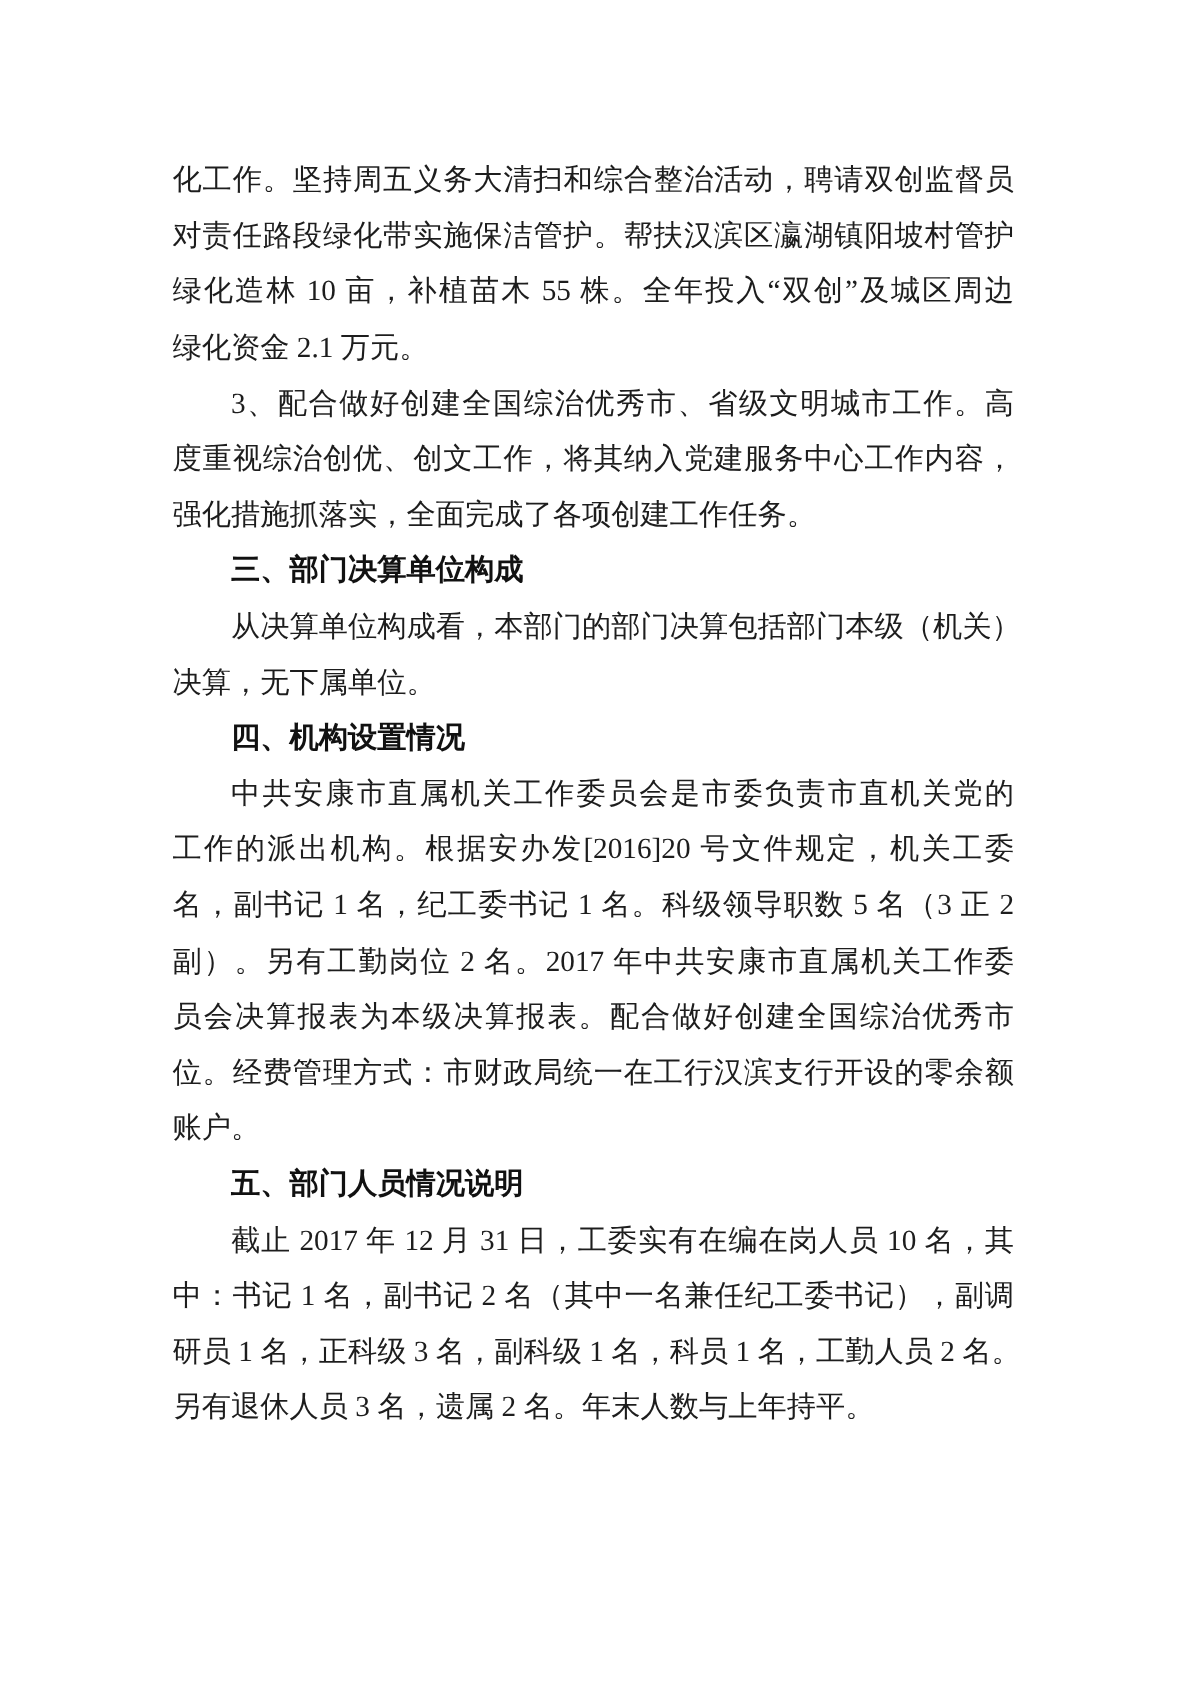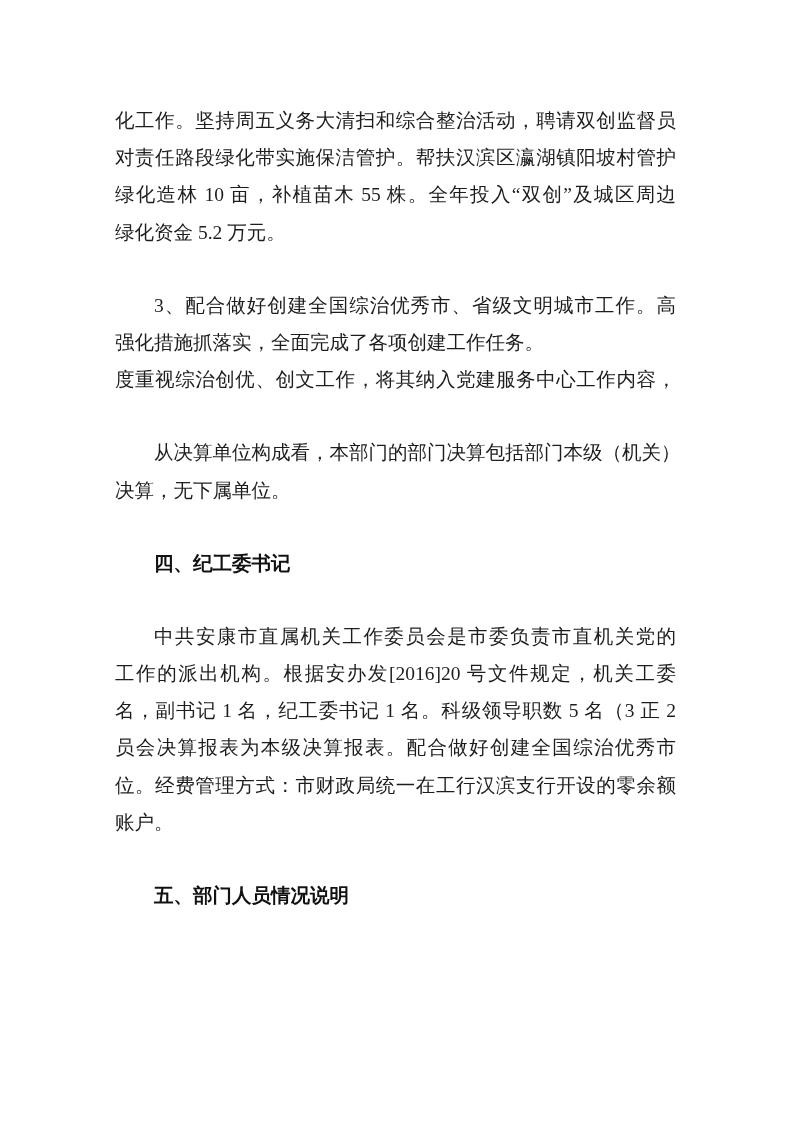--- a/index.html
+++ b/index.html
@@ -31,21 +31,20 @@
     height: 37.2px;
     line-height: 37.2px;
     text-align: justify;
     text-align-last: justify;
     text-justify: distribute;
     white-space: nowrap;
     overflow: hidden;
   }
   .para.indent .line.first {
     text-indent: 2em;
-    margin-top: 36px;
   }
   .line.para-last {
     text-align-last: left;
   }
   .para.heading .line {
     font-family: "Liberation Sans", "DejaVu Sans", sans-serif;
     font-weight: bold;
     text-align-last: left;
     color: #111111;
   }
@@ -61,40 +60,50 @@
 </style>
 </head>
 <body>
 
 <div class="page">
   <div class="content">
       <div class="para body">
         <div class="line first">化工作。坚持周五义务大清扫和综合整治活动，聘请双创监督员</div>
         <div class="line">对责任路段绿化带实施保洁管护。帮扶汉滨区瀛湖镇阳坡村管护</div>
         <div class="line">绿化造林 10 亩，补植苗木 55 株。全年投入“双创”及城区周边</div>
-        <div class="line para-last">绿化资金 5.2 万元。</div>
+        <div class="line para-last">绿化资金 2.1 万元。</div>
       </div>
       <div class="para body indent">
         <div class="line first">3、配合做好创建全国综治优秀市、省级文明城市工作。高</div>
+        <div class="line">度重视综治创优、创文工作，将其纳入党建服务中心工作内容，</div>
         <div class="line para-last">强化措施抓落实，全面完成了各项创建工作任务。</div>
-        <div class="line">度重视综治创优、创文工作，将其纳入党建服务中心工作内容，</div>
+      </div>
+      <div class="para heading indent">
+        <div class="line first para-last">三、部门决算单位构成</div>
       </div>
       <div class="para body indent">
         <div class="line first">从决算单位构成看，本部门的部门决算包括部门本级（机关）</div>
         <div class="line para-last">决算，无下属单位。</div>
       </div>
       <div class="para heading indent">
-        <div class="line first para-last">四、纪工委书记</div>
+        <div class="line first para-last">四、机构设置情况</div>
       </div>
       <div class="para body indent">
         <div class="line first">中共安康市直属机关工作委员会是市委负责市直机关党的</div>
         <div class="line">工作的派出机构。根据安办发[2016]20 号文件规定，机关工委</div>
         <div class="line">名，副书记 1 名，纪工委书记 1 名。科级领导职数 5 名（3 正 2</div>
+        <div class="line">副）。另有工勤岗位 2 名。2017 年中共安康市直属机关工作委</div>
         <div class="line">员会决算报表为本级决算报表。配合做好创建全国综治优秀市</div>
         <div class="line">位。经费管理方式：市财政局统一在工行汉滨支行开设的零余额</div>
         <div class="line para-last">账户。</div>
       </div>
       <div class="para heading indent">
         <div class="line first para-last">五、部门人员情况说明</div>
       </div>
+      <div class="para body indent">
+        <div class="line first">截止 2017 年 12 月 31 日，工委实有在编在岗人员 10 名，其</div>
+        <div class="line">中：书记 1 名，副书记 2 名（其中一名兼任纪工委书记），副调</div>
+        <div class="line">研员 1 名，正科级 3 名，副科级 1 名，科员 1 名，工勤人员 2 名。</div>
+        <div class="line para-last">另有退休人员 3 名，遗属 2 名。年末人数与上年持平。</div>
+      </div>
     </div>
   <div class="page-number">- 7 -</div>
 </div>
 
 </body></html>

